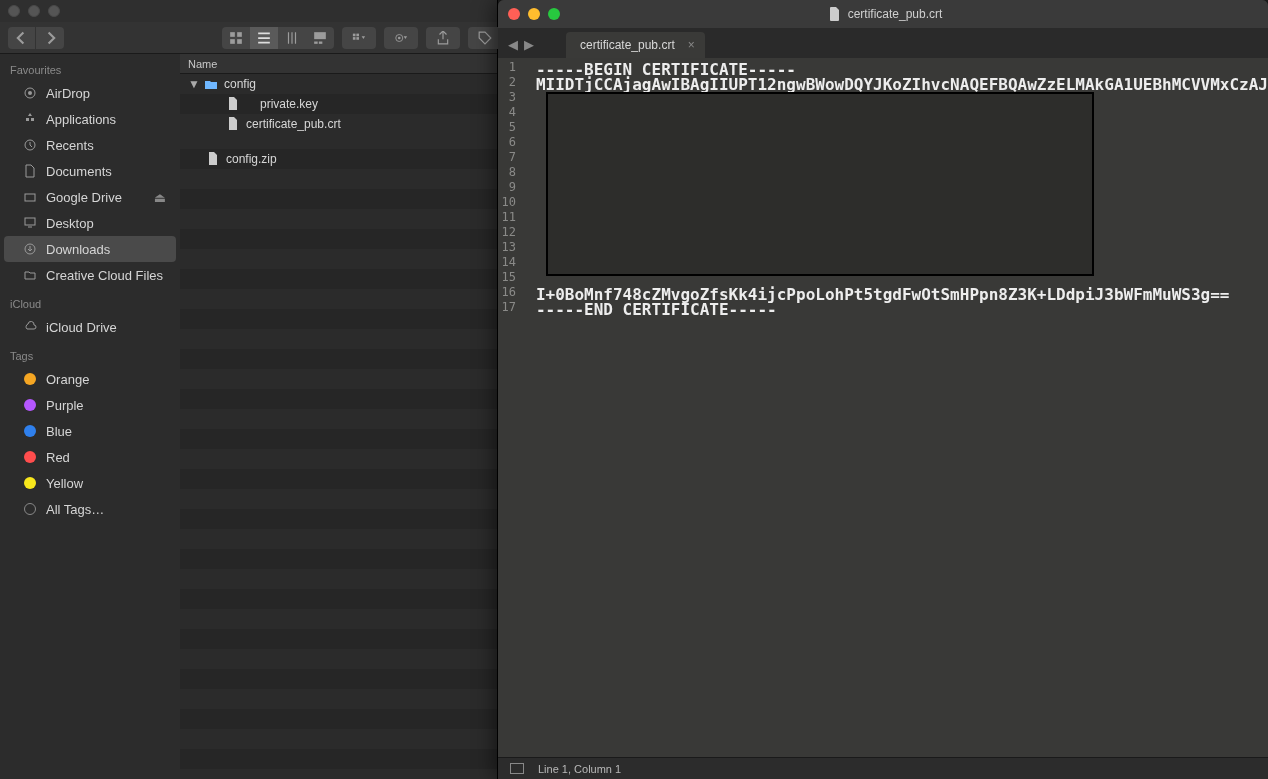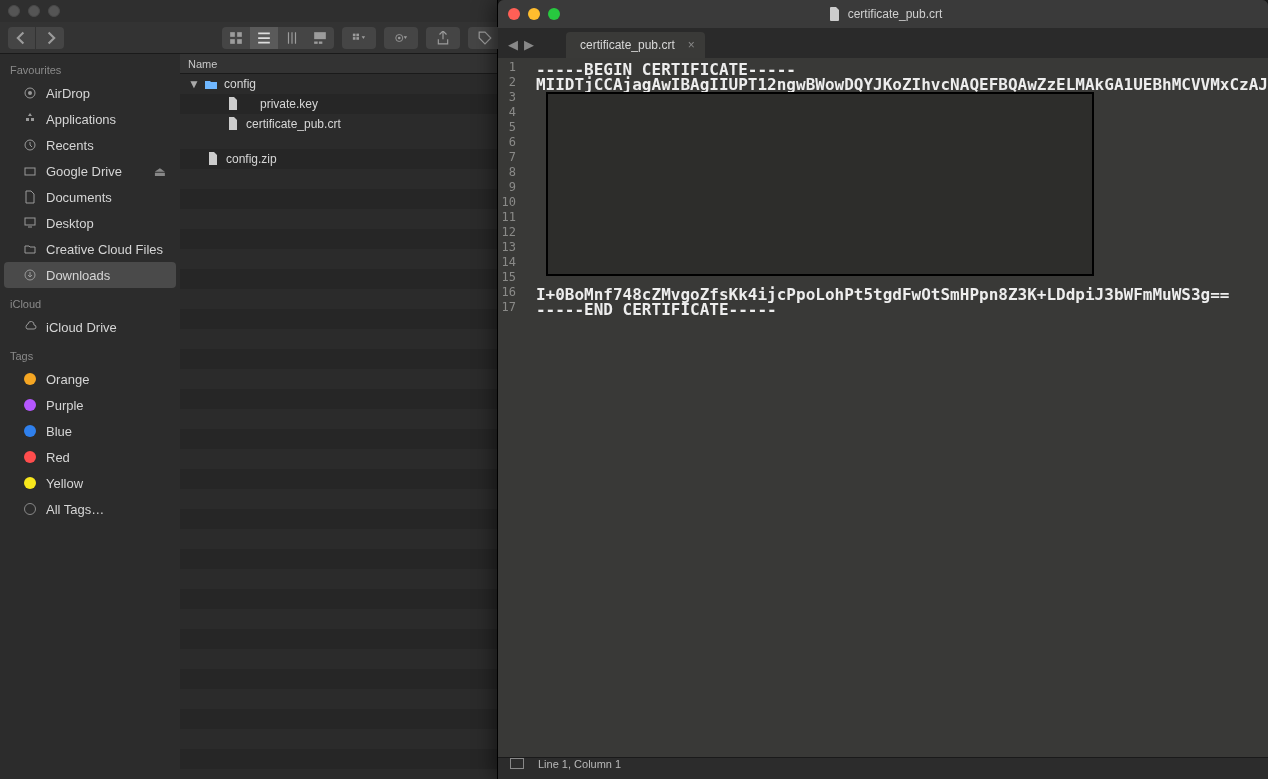--- a/index.html
+++ b/index.html
@@ -200,21 +200,21 @@
   left: 48px; top: 34px;
   width: 548px; height: 184px;
   border: 2px solid #000;
   background: #2d2d2b;
   pointer-events: none;
 }
 .statusbar {
   height: 22px;
   background: #2c2c2c;
   border-top: 1px solid #1a1a1a;
-  display: flex; align-items: flex-start;
+  display: flex; align-items: center;
   padding: 0 12px; gap: 14px;
   font-size: 11px; color: #b8b8b8;
 }
 .sb-box { width: 14px; height: 11px; border: 1px solid #888; }
 svg { width: 14px; height: 14px; }
 </style>
 </head>
 <body>
 
 <div class="finder">
@@ -320,59 +320,59 @@
               <svg viewBox="0 0 14 14">
                 <circle cx="7" cy="7" r="5" stroke="currentColor" fill="none"></circle>
                 <path d="M7 4v3l2 2" stroke="currentColor" fill="none"></path>
               </svg>
             </span>
             <span>Recents</span>
           </div>
           <div class="sb-item">
             <span class="sb-icon">
               <svg viewBox="0 0 14 14">
+                <path d="M3 1h5l3 3v9H3z" stroke="currentColor" fill="none"></path>
+              </svg>
+            </span>
+            <span>Documents</span>
+          </div>
+          <div class="sb-item">
+            <span class="sb-icon">
+              <svg viewBox="0 0 14 14">
                 <rect x="2" y="4" width="10" height="7" stroke="currentColor" fill="none"></rect>
               </svg>
             </span>
             <span>Google Drive</span>
             <span class="eject">⏏</span>
           </div>
           <div class="sb-item">
             <span class="sb-icon">
               <svg viewBox="0 0 14 14">
-                <path d="M3 1h5l3 3v9H3z" stroke="currentColor" fill="none"></path>
-              </svg>
-            </span>
-            <span>Documents</span>
-          </div>
-          <div class="sb-item">
-            <span class="sb-icon">
-              <svg viewBox="0 0 14 14">
                 <rect x="2" y="2" width="10" height="7" stroke="currentColor" fill="none"></rect>
                 <path d="M5 11h4" stroke="currentColor"></path>
               </svg>
             </span>
             <span>Desktop</span>
           </div>
-          <div class="sb-item">
-            <span class="sb-icon">
-              <svg viewBox="0 0 14 14">
-                <path d="M2 4h4l1 1h5v6H2z" stroke="currentColor" fill="none"></path>
-              </svg>
-            </span>
-            <span>Creative Cloud Files</span>
-          </div>
           <div class="sb-item active">
             <span class="sb-icon">
               <svg viewBox="0 0 14 14">
                 <circle cx="7" cy="7" r="5" stroke="currentColor" fill="none"></circle>
                 <path d="M7 4v4m-2-1l2 2 2-2" stroke="currentColor" fill="none"></path>
               </svg>
             </span>
             <span>Downloads</span>
+          </div>
+          <div class="sb-item">
+            <span class="sb-icon">
+              <svg viewBox="0 0 14 14">
+                <path d="M2 4h4l1 1h5v6H2z" stroke="currentColor" fill="none"></path>
+              </svg>
+            </span>
+            <span>Creative Cloud Files</span>
           </div>
         </div>
       <div class="sb-group-title">iCloud</div>
       <div id="icloud-list">
           <div class="sb-item">
             <span class="sb-icon">
               <svg viewBox="0 0 14 14">
                 <path d="M4 9a3 3 0 0 1 1-5 3 3 0 0 1 6 1 2 2 0 0 1 0 4z" stroke="currentColor" fill="none"></path>
               </svg>
             </span>

